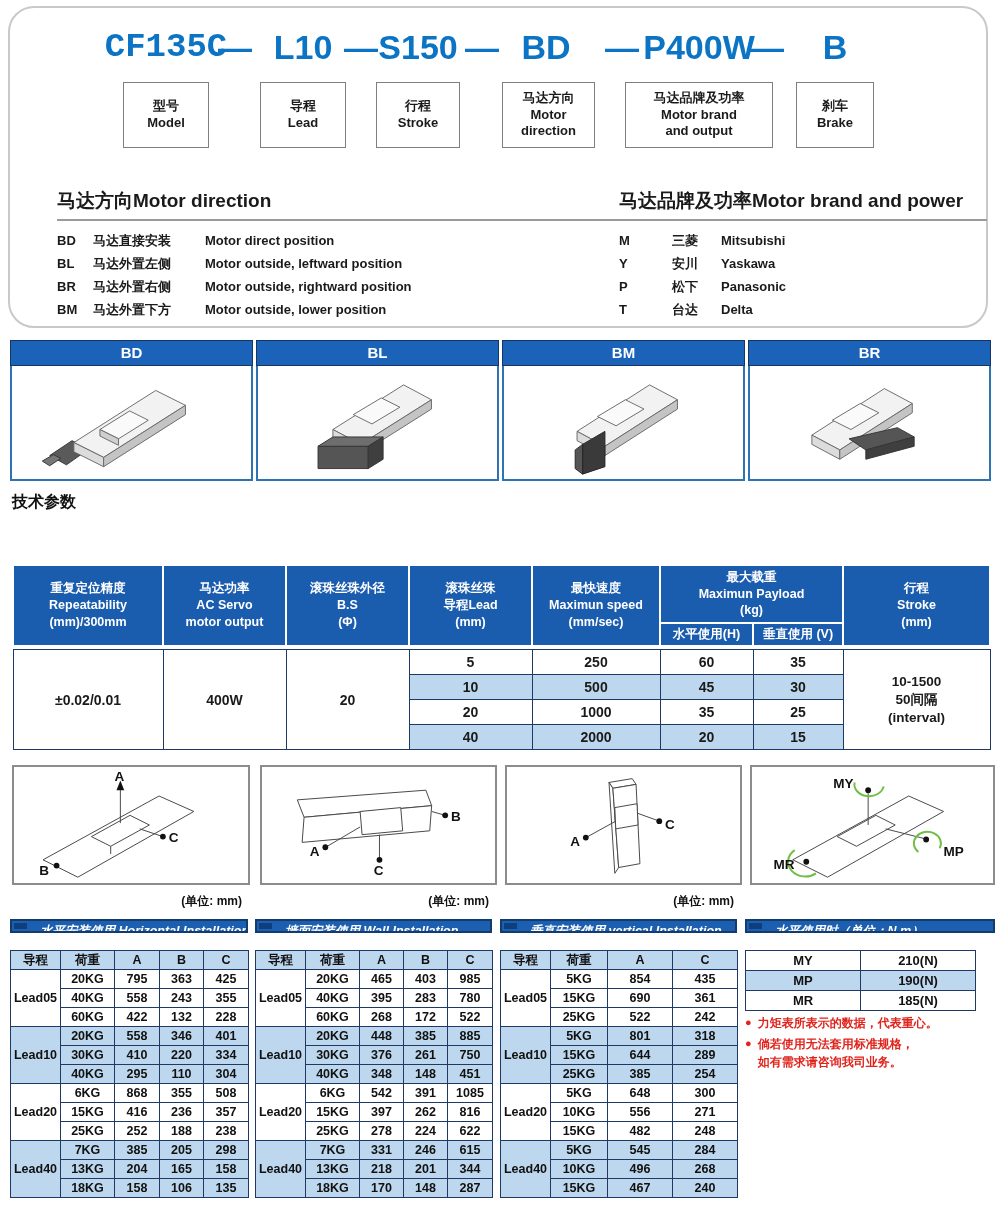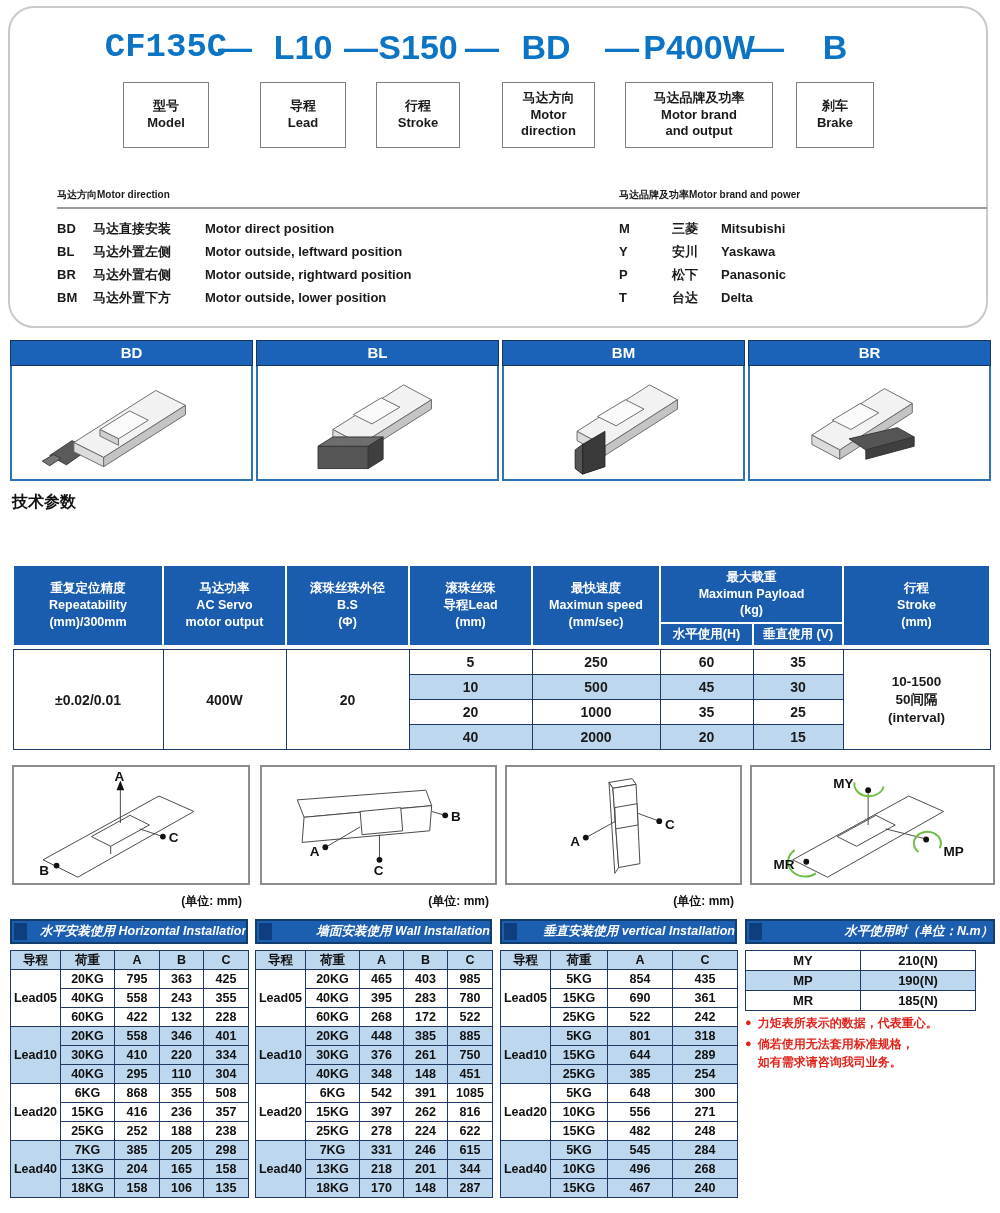--- a/index.html
+++ b/index.html
@@ -16,21 +16,21 @@
       position:absolute; transform:translateX(-50%);
       font-size:34px; font-weight:bold; color:#0c74c4; white-space:nowrap; }
 
   
   .mbox { position:absolute; top:74px; height:66px; border:1px solid #7f7f7f; background:#fff;
           display:flex; flex-direction:column; justify-content:center; align-items:center;
           font-size:13px; font-weight:600; line-height:1.3; text-align:center; color:#1a1a1a; }
 
   
   .def-col { position:absolute; top:180px; }
-  .def-title { font-size:10px; font-weight:bold; color:#1a1a1a; padding-bottom:5px;
+  .def-title { font-size:19px; font-weight:bold; color:#1a1a1a; padding-bottom:5px;
                border-bottom:2px solid #9a9a9a; margin-bottom:8px; }
   .def-row { display:flex; align-items:center; height:23px; font-size:13px; font-weight:600; color:#1a1a1a; }
   .def-row .code { font-weight:bold; }
   .left-list .code { width:36px; } .left-list .zh { width:112px; } 
   .right-list .code { width:30px; } .right-list .zh { width:72px;text-align:center; }
 
   
   .gallery { position:absolute; left:10px; top:340px; width:981px; height:141px; display:flex; gap:3px; }
   .gcell { flex:1; display:flex; flex-direction:column; }
   .ghead { height:26px; background:#1b63b8; border:1px solid #17365d; color:#fff;
@@ -52,23 +52,23 @@
   #tech-table tbody tr.alt td.band { background:#bdd7ee; }
   #tech-table tr.spacer td { border:0; height:4px; background:#fff; }
   #tech-table td.stroke div { line-height:1.35; font-size:13.5px; }
 
   
   .diag { position:absolute; top:765px; height:120px; border:2px solid #8c8c8c; background:#fff; }
   .diag svg text { font-family:"Liberation Sans","DejaVu Sans",sans-serif; font-weight:bold; font-size:14px; fill:#111; }
   .unit-cap { position:absolute; top:893px; font-size:12px; font-weight:bold; text-align:right; color:#111; }
 
   
-  .tbar { position:absolute; top:919px; height:25px; background:#1c5fb0; border:2px solid #123c6b;
+  .tbar { position:absolute; top:919px; height:14px; background:#1c5fb0; border:2px solid #123c6b;
           color:#fff; font-style:italic; font-weight:bold; font-size:12.5px; line-height:21px;
-          padding-left:28px; white-space:nowrap; overflow:hidden;text-align:right; }
+          padding-left:28px; white-space:nowrap; overflow:hidden; }
   .tbar::before { content:""; position:absolute; left:2px; top:2px; bottom:2px; width:13px; background:#0f3e7e; }
 
   
   .otable { position:absolute; top:950px; border-collapse:collapse; table-layout:fixed; background:#fff; }
   .otable th, .otable td { border:1px solid #1f3864; font-size:12.5px; font-weight:bold;
                            text-align:center; height:19px; padding:0; color:#111; background:#fff; }
   .otable thead th { background:#bdd7ee; }
   .otable tr.shade td { background:#bdd7ee; }
 
   #moment-table { position:absolute; left:745px; top:950px; width:230px;

